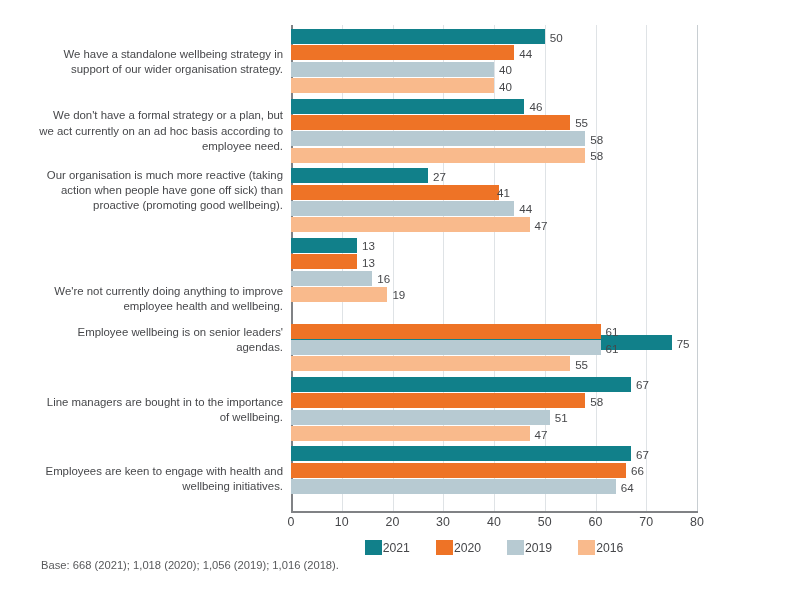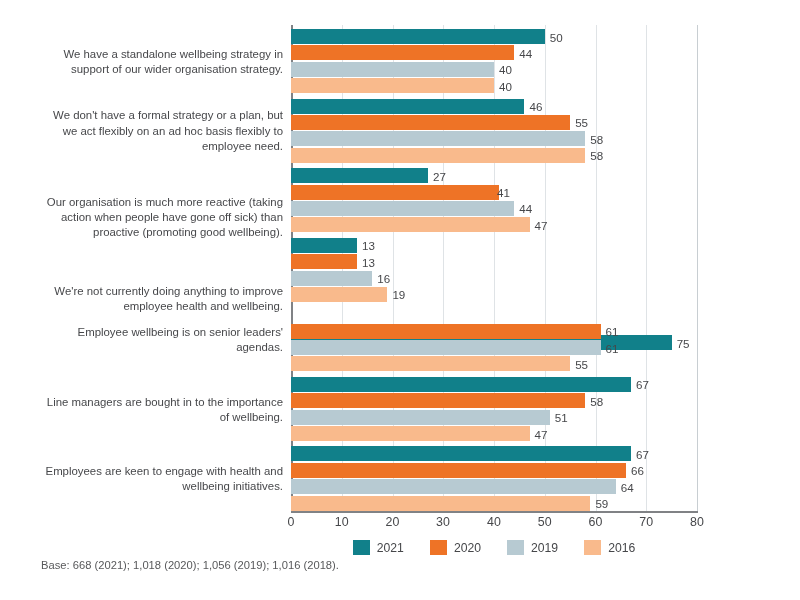--- a/index.html
+++ b/index.html
@@ -127,21 +127,21 @@
     top: 540px;
     width: 406px;
     display: flex;
     justify-content: center;
     align-items: center;
     gap: 26px;
   }
   .legend-item {
     display: flex;
     align-items: center;
-    gap: 7px;
+    gap: 1px;
   }
   .legend-swatch {
     width: 17px;
     height: 15px;
   }
   .legend-text {
     font-size: 12.2px;
     color: #46474a;
   }
 
@@ -154,22 +154,22 @@
     color: #58595b;
   }
 </style>
 </head>
 <body>
 
 <div id="chart-root">
 
   <div class="cat-labels">
       <div class="cat-label" style="top: 36.8px;">We have a standalone wellbeing strategy in support of our wider organisation strategy.</div>
-      <div class="cat-label" style="top: 106.371px;">We don't have a formal strategy or a plan, but we act flexibly on an ad hoc basis flexibly to employee need.</div>
-      <div class="cat-label" style="top: 193px;">Our organisation is much more reactive (taking action when people have gone off sick) than proactive (promoting good wellbeing).</div>
+      <div class="cat-label" style="top: 106.371px;">We don't have a formal strategy or a plan, but we act currently on an ad hoc basis according to employee need.</div>
+      <div class="cat-label" style="top: 166px;">Our organisation is much more reactive (taking action when people have gone off sick) than proactive (promoting good wellbeing).</div>
       <div class="cat-label" style="top: 245.514px; margin-top: 28px;">We're not currently doing anything to improve employee health and wellbeing.</div>
       <div class="cat-label" style="top: 315.086px;">Employee wellbeing is on senior leaders' agendas.</div>
       <div class="cat-label" style="top: 384.657px;">Line managers are bought in to the importance of wellbeing.</div>
       <div class="cat-label" style="top: 454.229px;">Employees are keen to engage with health and wellbeing initiatives.</div>
     </div>
 
   <div class="plot-area">
     <div class="grid-layer">
         <div class="gridline zero" style="left: 0px;"></div>
         <div class="gridline" style="left: 50.75px;"></div>
@@ -283,24 +283,20 @@
           <span class="bar-value" style="left: 340.025px;">67</span>
         </div>
         <div class="bar-row" style="top: 437.829px; width: 406px;">
           <div class="bar" style="width: 334.95px; background: rgb(238, 115, 38);"></div>
           <span class="bar-value" style="left: 334.95px;">66</span>
         </div>
         <div class="bar-row" style="top: 454.229px; width: 406px;">
           <div class="bar" style="width: 324.8px; background: rgb(183, 202, 210);"></div>
           <span class="bar-value" style="left: 324.8px;">64</span>
         </div>
-        <div class="bar-row" style="top: 470.629px; width: 406px;">
-          <div class="bar" style="width: 299.425px; background: rgb(249, 186, 140);"></div>
-          <span class="bar-value" style="left: 299.425px;">59</span>
-        </div>
       </div>
   </div>
 
   <div class="axis-baseline"></div>
 
   <div class="xticks">
       <div class="xtick" style="left: 0px;">0</div>
       <div class="xtick" style="left: 50.75px;">10</div>
       <div class="xtick" style="left: 101.5px;">20</div>
       <div class="xtick" style="left: 152px;">30</div>

